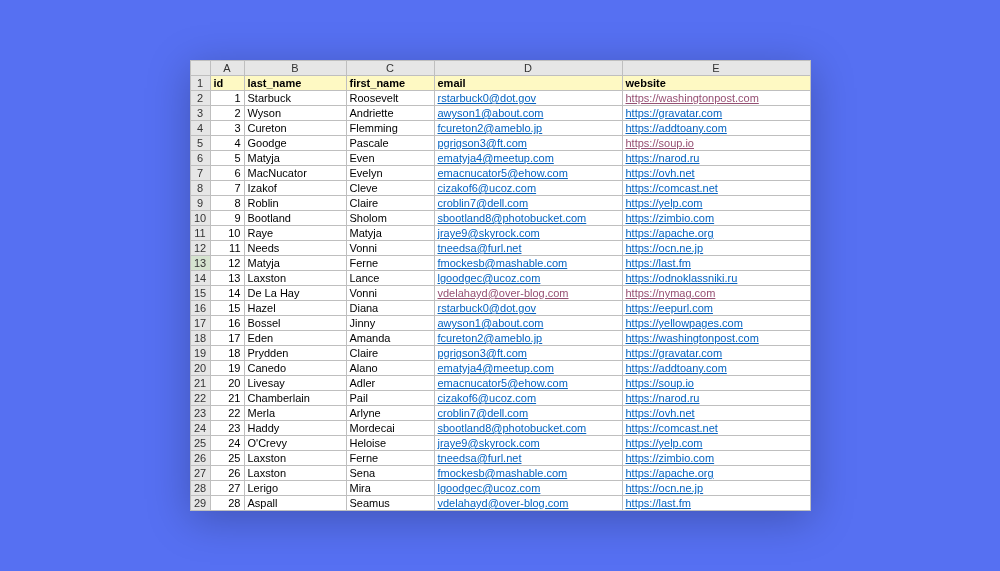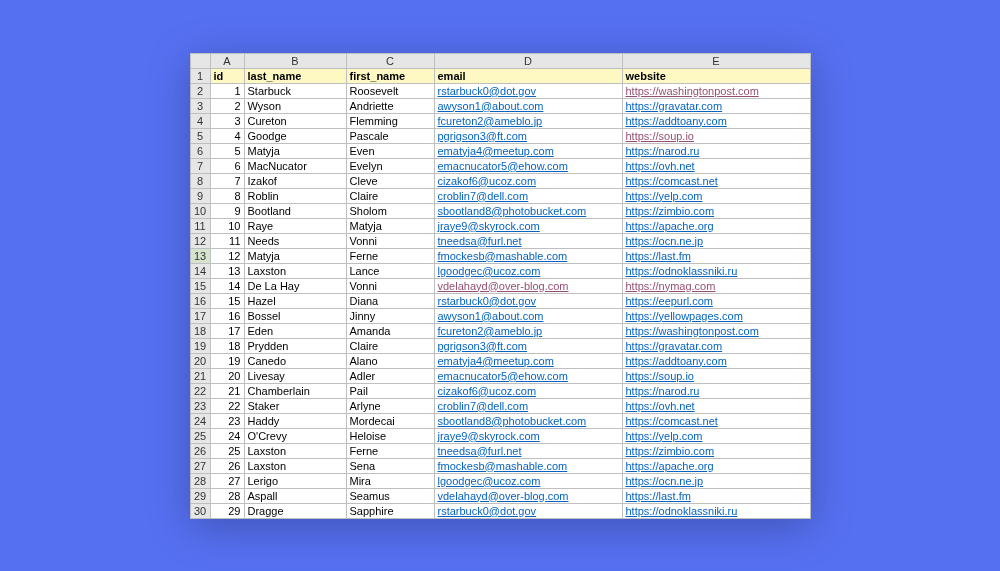--- a/index.html
+++ b/index.html
@@ -228,21 +228,21 @@
           <td class="col-rownum">22</td>
           <td class="col-A num">21</td>
           <td class="col-B">Chamberlain</td>
           <td class="col-C">Pail</td>
           <td class="col-D"><span class="link">cizakof6@ucoz.com</span></td>
           <td class="col-E"><span class="link">https://narod.ru</span></td>
         </tr>
         <tr>
           <td class="col-rownum">23</td>
           <td class="col-A num">22</td>
-          <td class="col-B">Staker</td>
+          <td class="col-B">Merla</td>
           <td class="col-C">Arlyne</td>
           <td class="col-D"><span class="link">croblin7@dell.com</span></td>
           <td class="col-E"><span class="link">https://ovh.net</span></td>
         </tr>
         <tr>
           <td class="col-rownum">24</td>
           <td class="col-A num">23</td>
           <td class="col-B">Haddy</td>
           <td class="col-C">Mordecai</td>
           <td class="col-D"><span class="link">sbootland8@photobucket.com</span></td>
@@ -281,23 +281,15 @@
           <td class="col-E"><span class="link">https://ocn.ne.jp</span></td>
         </tr>
         <tr>
           <td class="col-rownum">29</td>
           <td class="col-A num">28</td>
           <td class="col-B">Aspall</td>
           <td class="col-C">Seamus</td>
           <td class="col-D"><span class="link">vdelahayd@over-blog.com</span></td>
           <td class="col-E"><span class="link">https://last.fm</span></td>
         </tr>
-        <tr>
-          <td class="col-rownum">30</td>
-          <td class="col-A num">29</td>
-          <td class="col-B">Dragge</td>
-          <td class="col-C">Sapphire</td>
-          <td class="col-D"><span class="link">rstarbuck0@dot.gov</span></td>
-          <td class="col-E"><span class="link">https://odnoklassniki.ru</span></td>
-        </tr>
       </tbody>
   </table>
 </div>
 
 </body></html>

